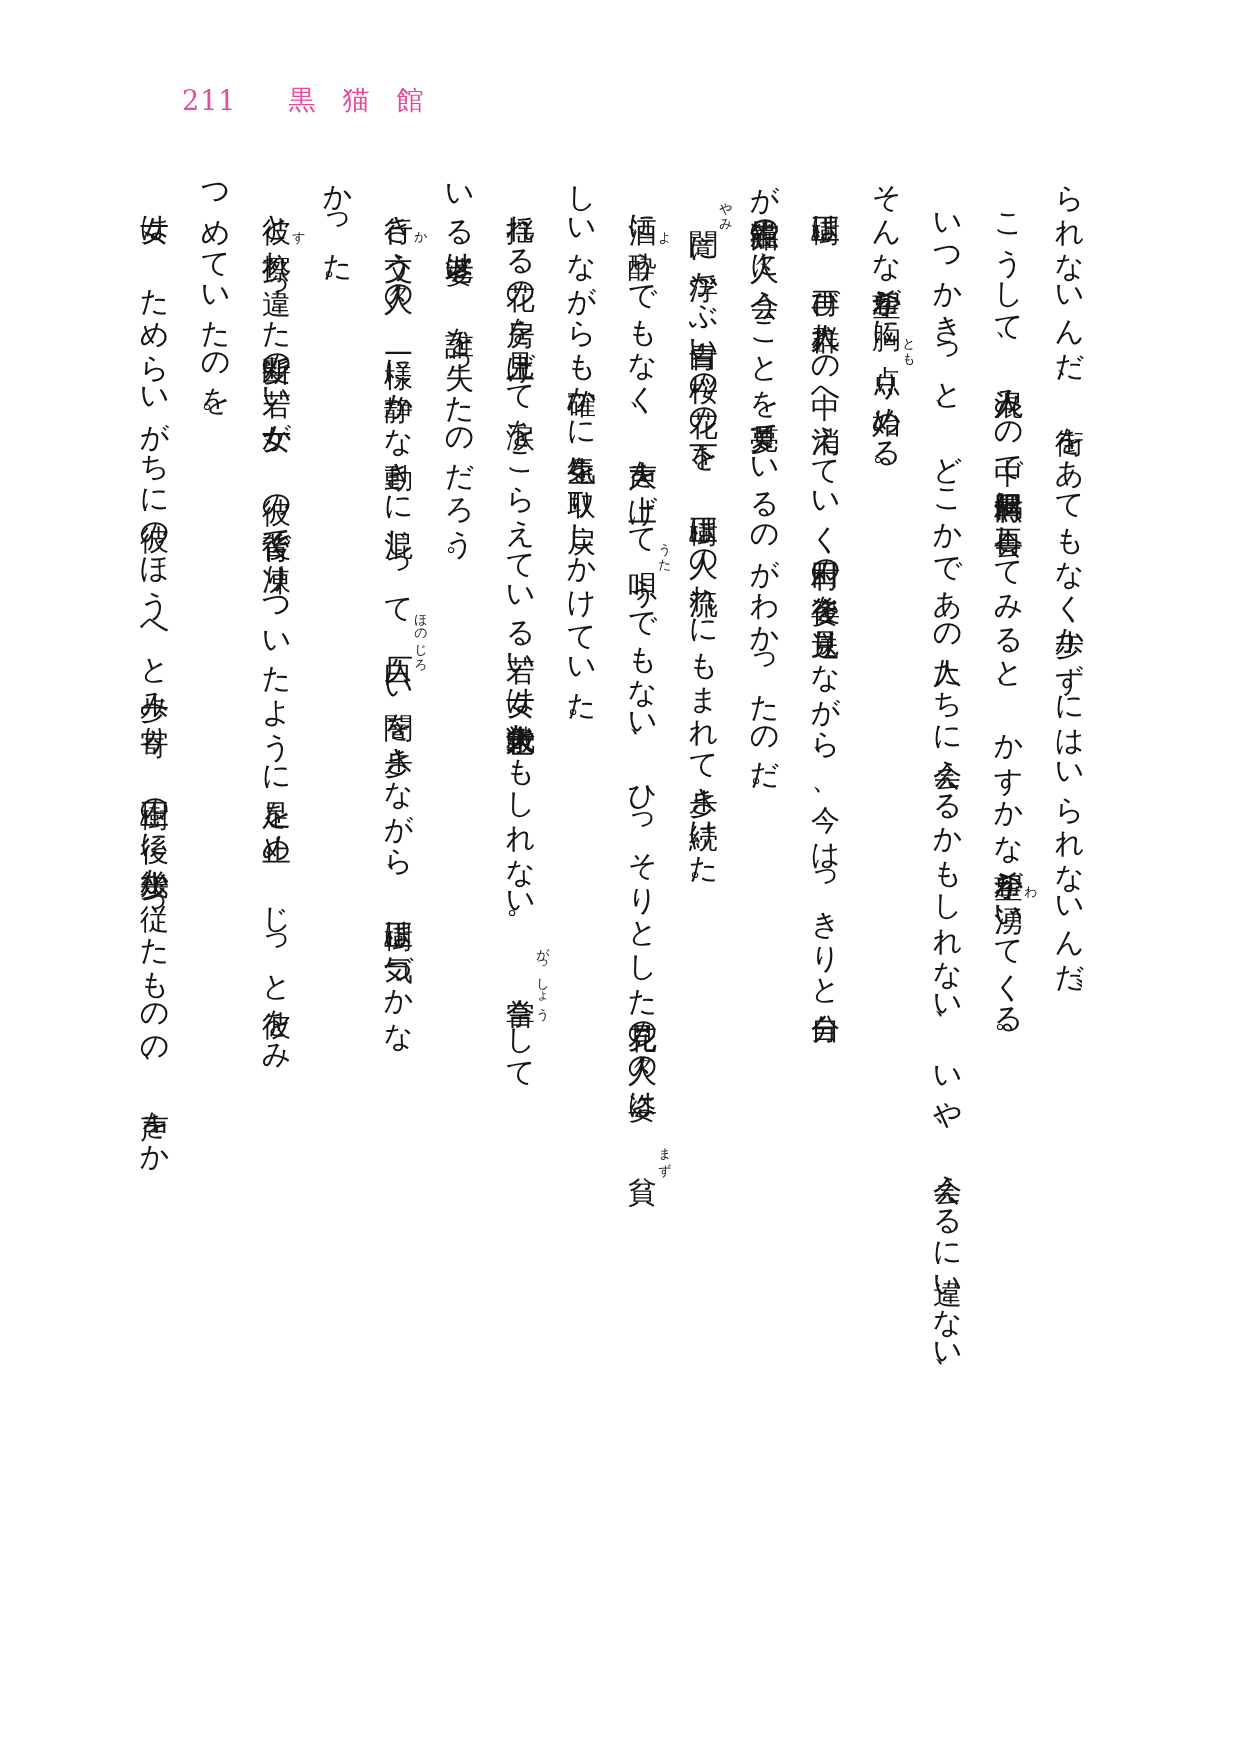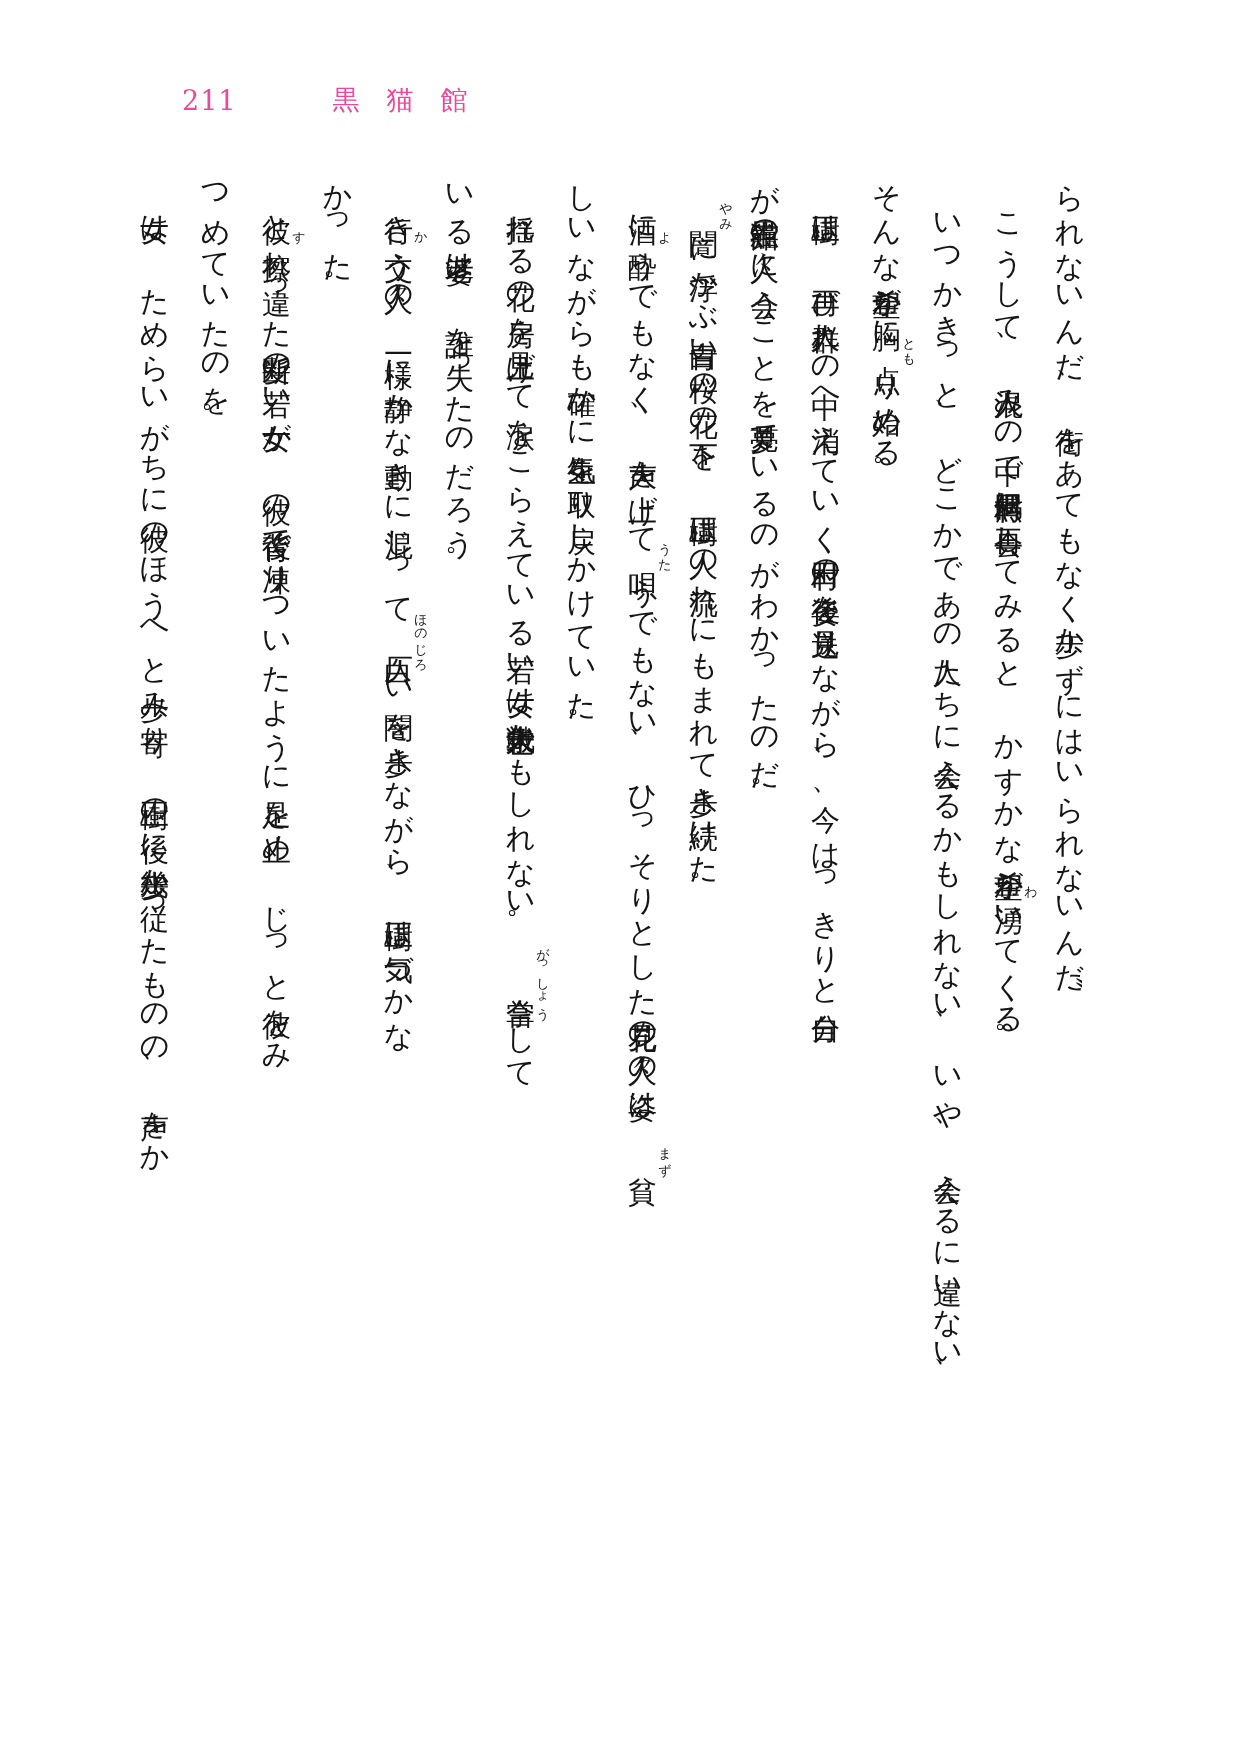--- a/index.html
+++ b/index.html
@@ -27,21 +27,20 @@
     font-size: 27px;
     letter-spacing: 1px;
     color: #ec4899;
   }
   .page-number {
     font-family: "DejaVu Serif", "Liberation Serif", serif;
     margin-right: 52px;
   }
   .running-title {
     letter-spacing: 27px; 
-    margin-left: 44px;
   }
   
   .text-block {
     position: absolute;
     top: 165px;
     right: 140px;
     height: 1185px;
     writing-mode: vertical-rl;
     text-orientation: mixed;
     font-size: 29px;

